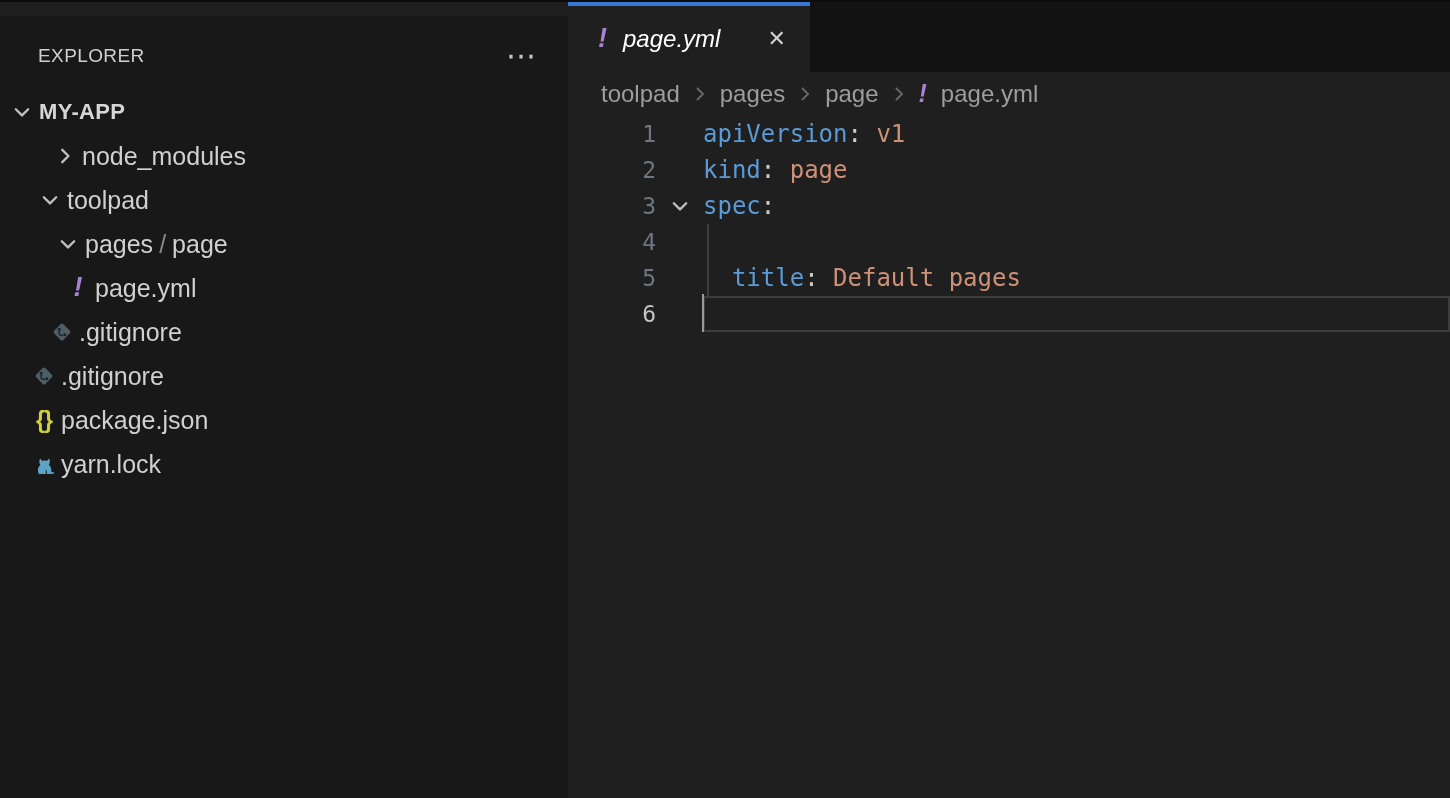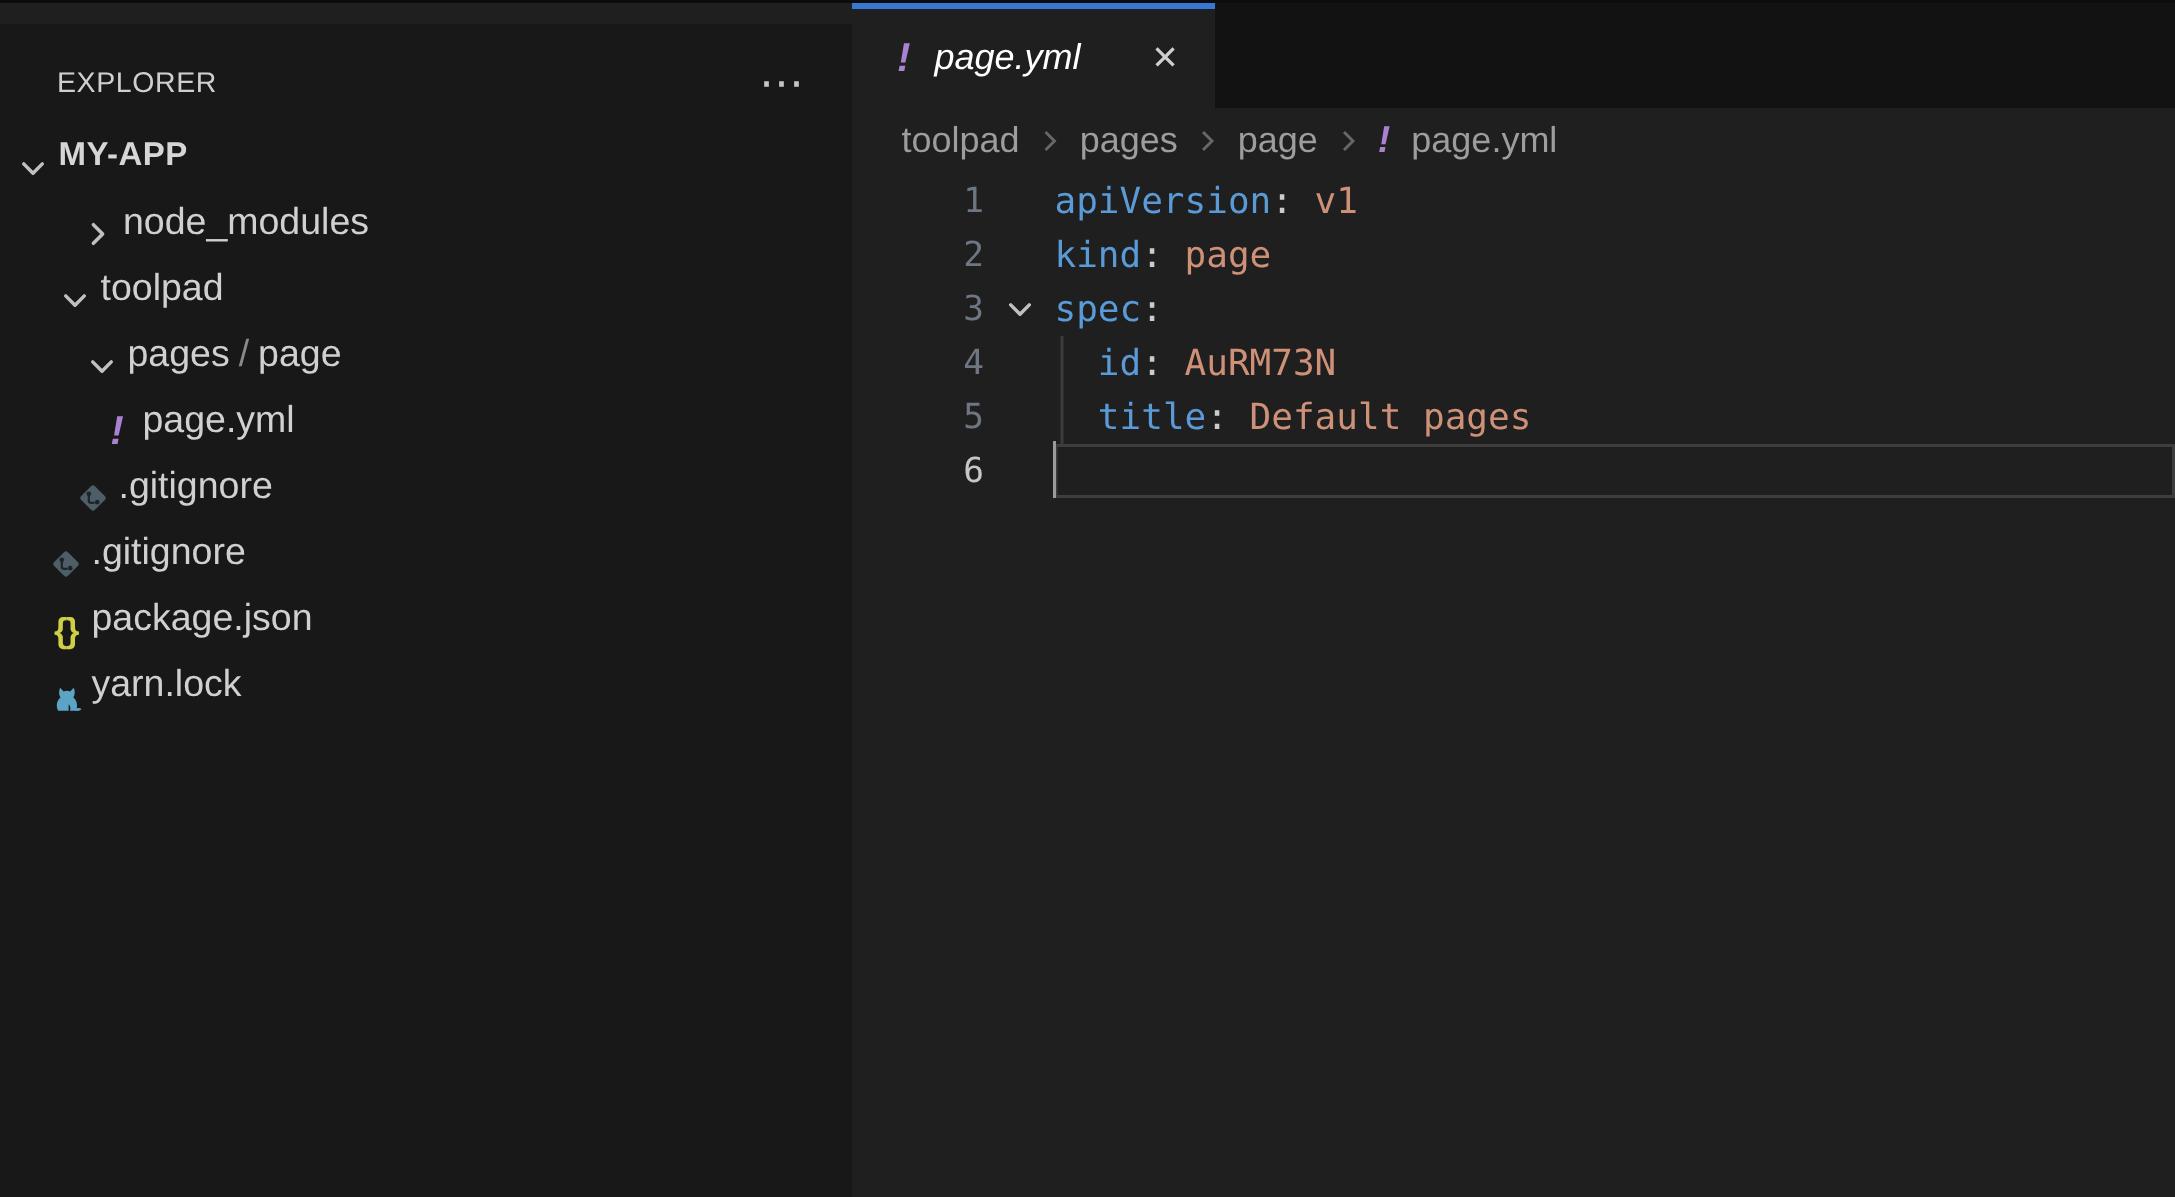--- a/index.html
+++ b/index.html
@@ -13,21 +13,21 @@
   html,body{width:1450px;height:798px;overflow:hidden;}
   body{background:var(--bg-editor);font-family:"Liberation Sans",sans-serif;color:var(--fg);position:relative;}
   body::before{content:'';position:absolute;top:0;left:0;right:0;height:2px;background:#0c0c0c;z-index:99;}
 
   
   .sidebar{position:absolute;left:0;top:16px;width:568px;height:798px;background:var(--bg-side);}
   .sidebar-header{height:74px;display:flex;align-items:center;justify-content:space-between;padding:6px 30px 0 38px;}
   .sidebar-title{font-size:19px;letter-spacing:.4px;color:#cfcfcf;}
   .more-btn{font-size:30px;color:#c5c5c5;line-height:20px;cursor:pointer;letter-spacing:2px;}
   .tree{font-size:25px;color:#d0d0d0;}
-  .row{height:44px;display:flex;cursor:pointer;}
+  .row{height:44px;display:flex;align-items:center;cursor:pointer;}
   .row .slot{width:28px;min-width:28px;display:flex;align-items:center;justify-content:center;margin-right:3px;}
   .root-label{font-weight:700;font-size:22px;letter-spacing:.3px;color:#d6d6d6;}
   .chev{stroke:#c0c0c0;fill:none;stroke-width:1.7;stroke-linecap:round;stroke-linejoin:round;}
   .warn{color:var(--purple);font-style:italic;font-weight:700;font-size:27px;transform:translateY(-1px);}
   .braces{color:var(--yellow);font-size:23px;font-weight:600;letter-spacing:-1px;}
   .dim-sep{color:#8a8a8a;padding:0 6px;}
 
   
   .editorgroup{position:absolute;left:568px;top:0;right:0;bottom:0;background:var(--bg-editor);}
   .tabstrip{height:72px;background:var(--bg-tabstrip);display:flex;}
@@ -210,21 +210,20 @@
         <svg class="chev" width="22" height="22" viewBox="0 0 16 16">
             <polyline points="3.5,6 8,10.5 12.5,6"></polyline>
           </svg>
       </span>
       <span class="ctext"><span class="k">spec</span><span class="p">:</span></span>
     </div>
 
     <div class="cline">
       <span class="num">4</span>
       <span class="fold"></span>
-      <span class="ctext"><span class="p">  </span><span class="k">id</span><span class="p">: </span><span class="v">AuRM73N</span></span>
     </div>
 
     <div class="cline">
       <span class="num">5</span>
       <span class="fold"></span>
       <span class="ctext"><span class="p">  </span><span class="k">title</span><span class="p">: </span><span class="v">Default pages</span></span>
     </div>
 
     <div class="cline">
       <span class="num active">6</span>

